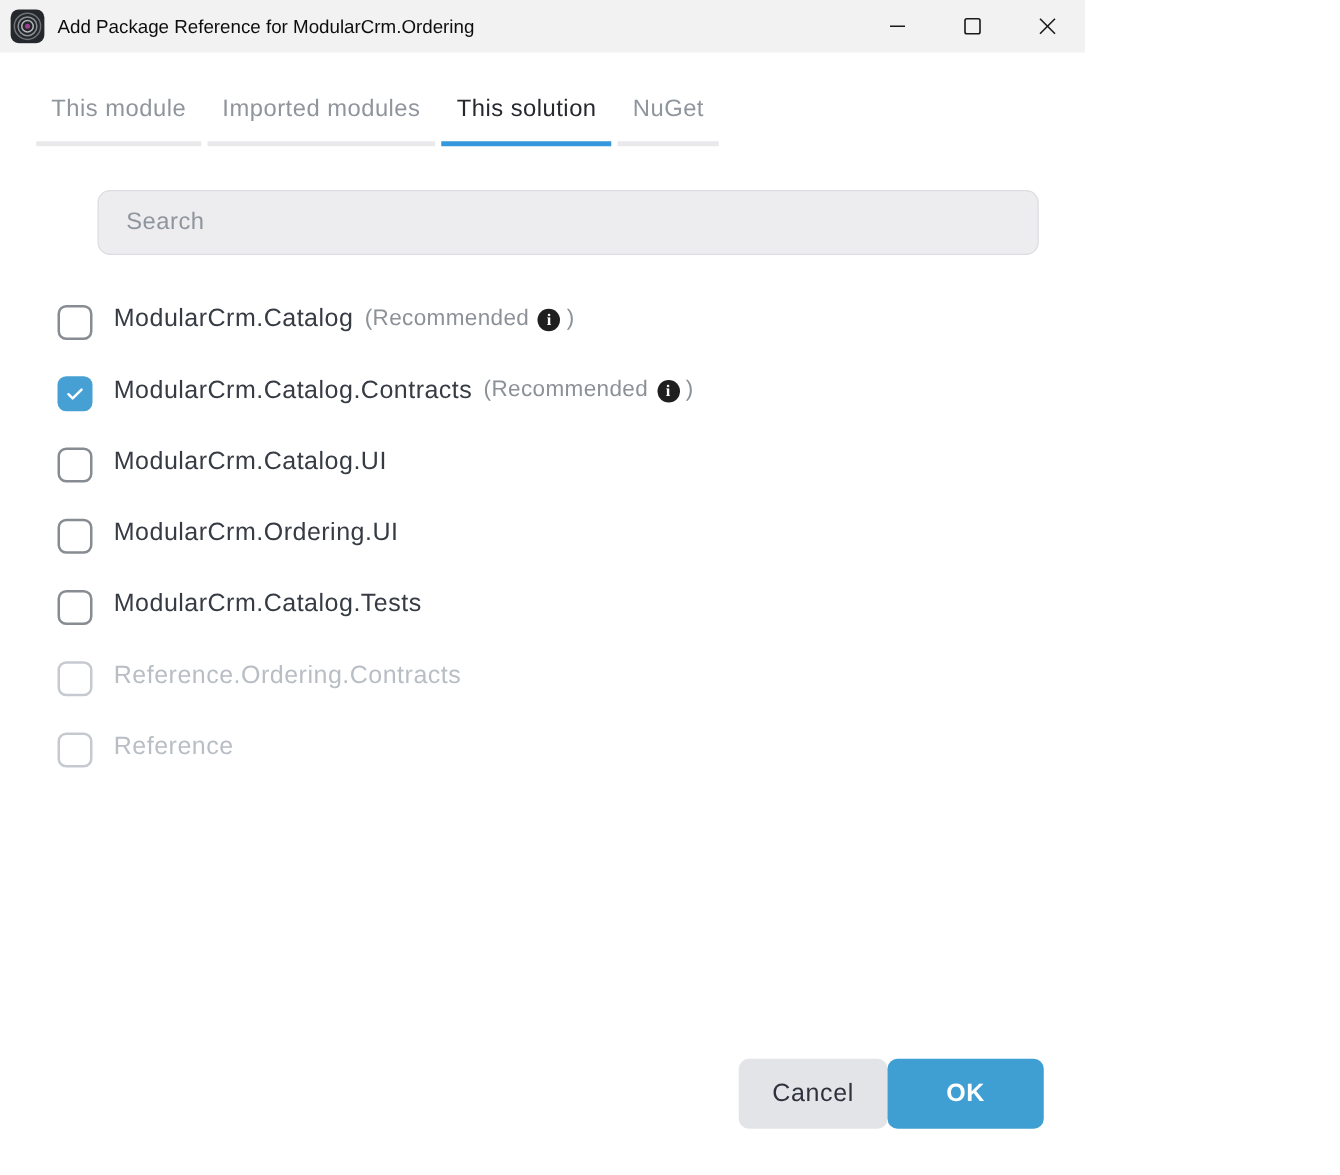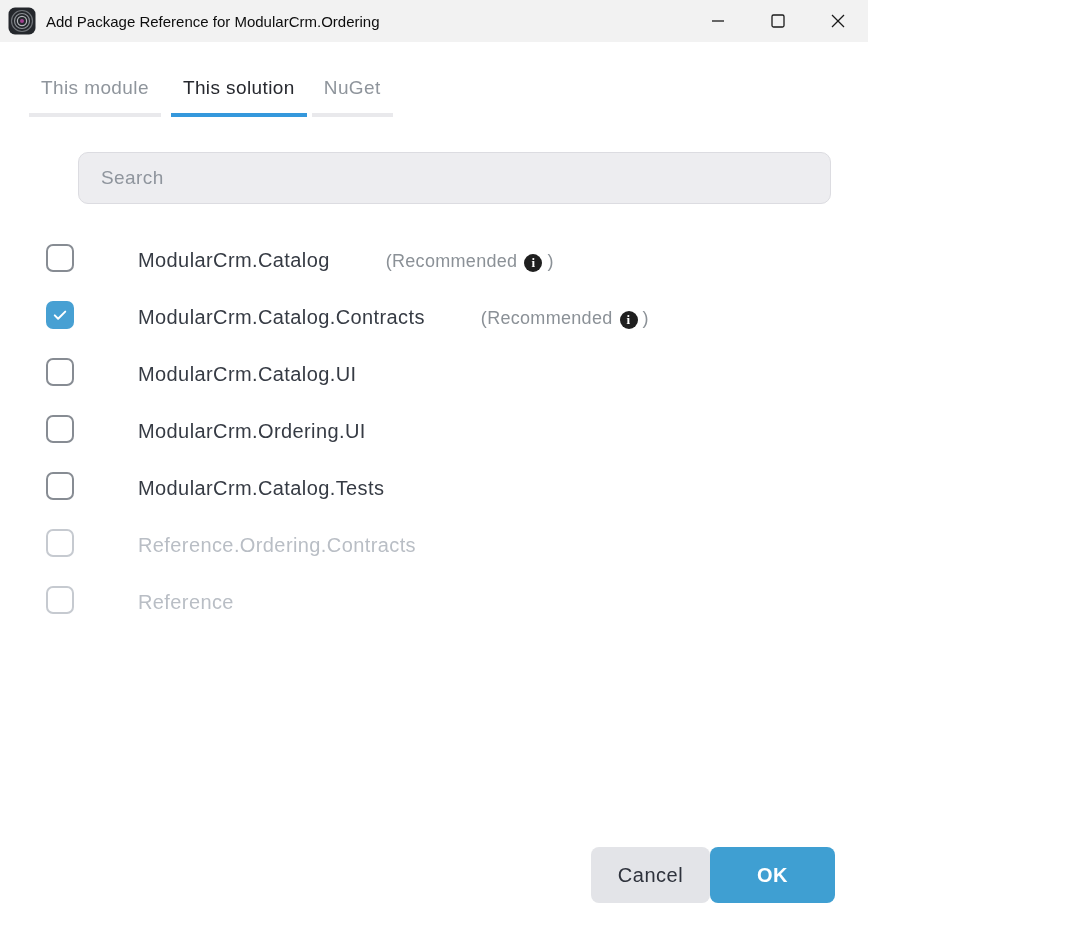--- a/index.html
+++ b/index.html
@@ -96,24 +96,23 @@
     letter-spacing: 0.4px;
     color: #3a3f47;
     outline: none;
   }
   .search::placeholder { color: #8f959d; }
 
   
   .list { margin: 40px 0 0 46px; }
   .row {
     display: flex;
-    align-items: flex-end;
+    align-items: flex-start;
     height: 28px;
     margin-bottom: 29px;
-    gap: 47px;
   }
   .checkbox {
     width: 28px; height: 28px;
     box-sizing: border-box;
     border: 2px solid #878c93;
     border-radius: 7px;
     background: #ffffff;
     display: inline-flex;
     align-items: center;
     justify-content: center;
@@ -222,20 +221,21 @@
       </div>
     </div>
   </div>
 
   <div class="tabs">
     <div class="tab">
       <span class="tab-label">This module</span>
       <span class="tab-underline"></span>
     </div>
     <div class="tab">
+      <span class="tab-label">Imported modules</span>
       <span class="tab-underline"></span>
     </div>
     <div class="tab active">
       <span class="tab-label">This solution</span>
       <span class="tab-underline"></span>
     </div>
     <div class="tab">
       <span class="tab-label">NuGet</span>
       <span class="tab-underline"></span>
     </div>

